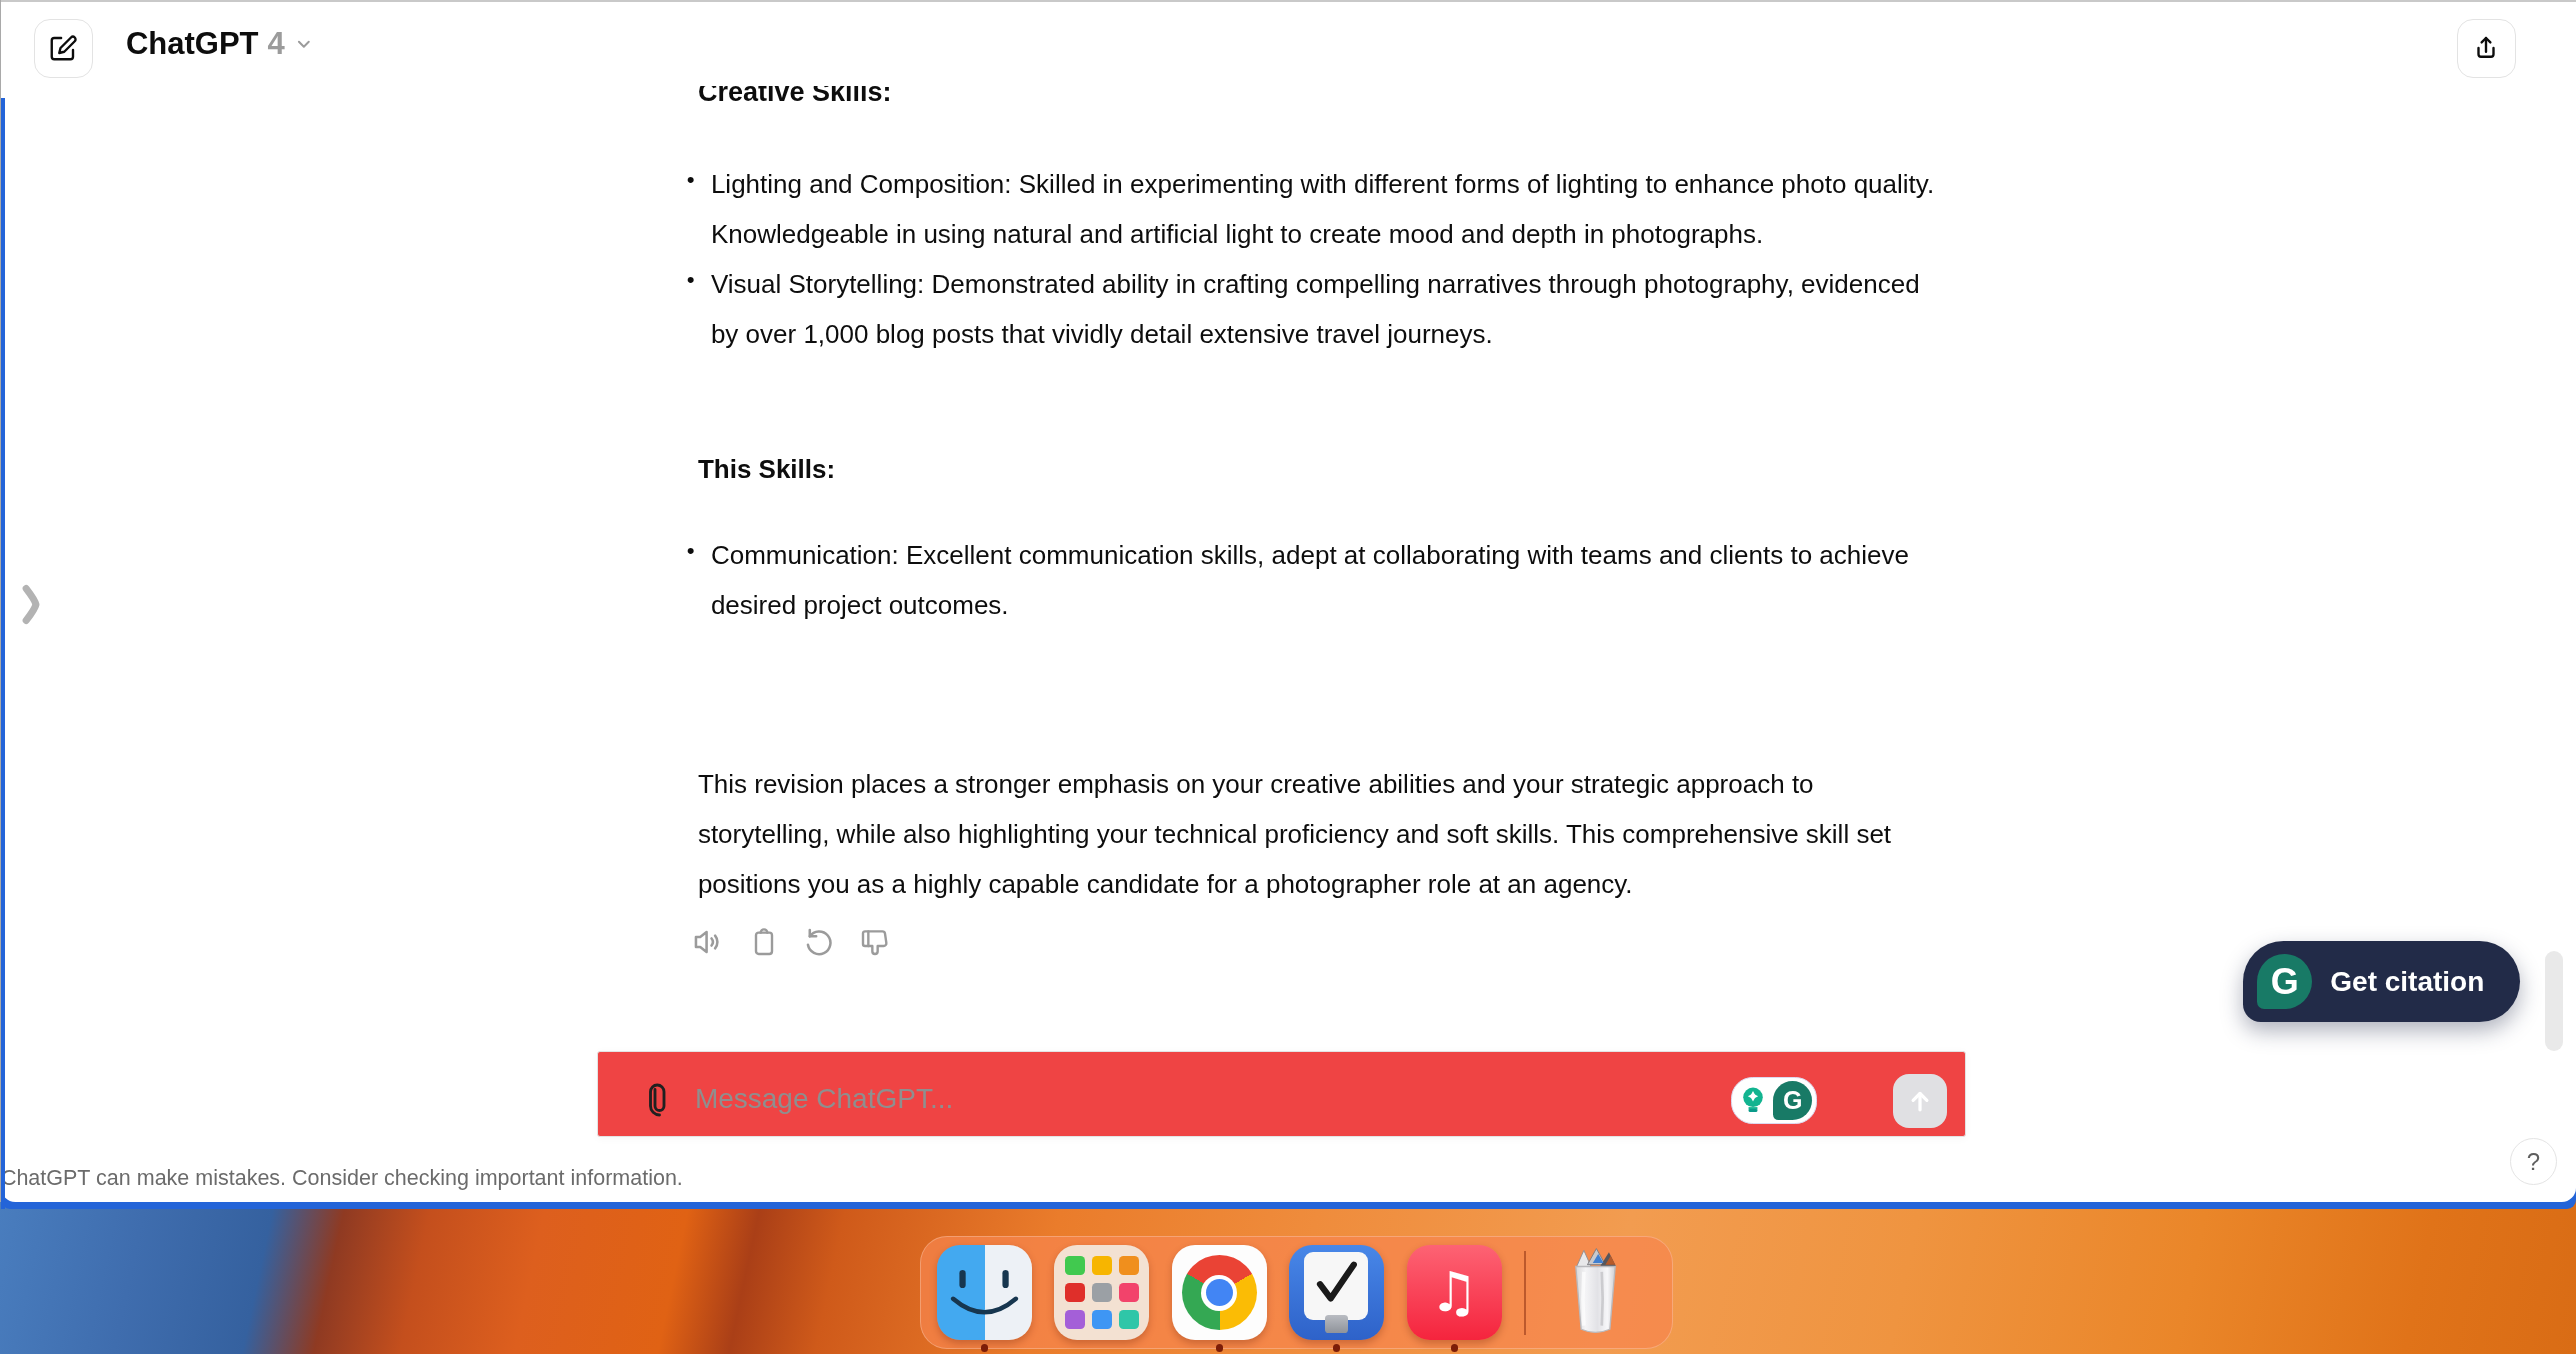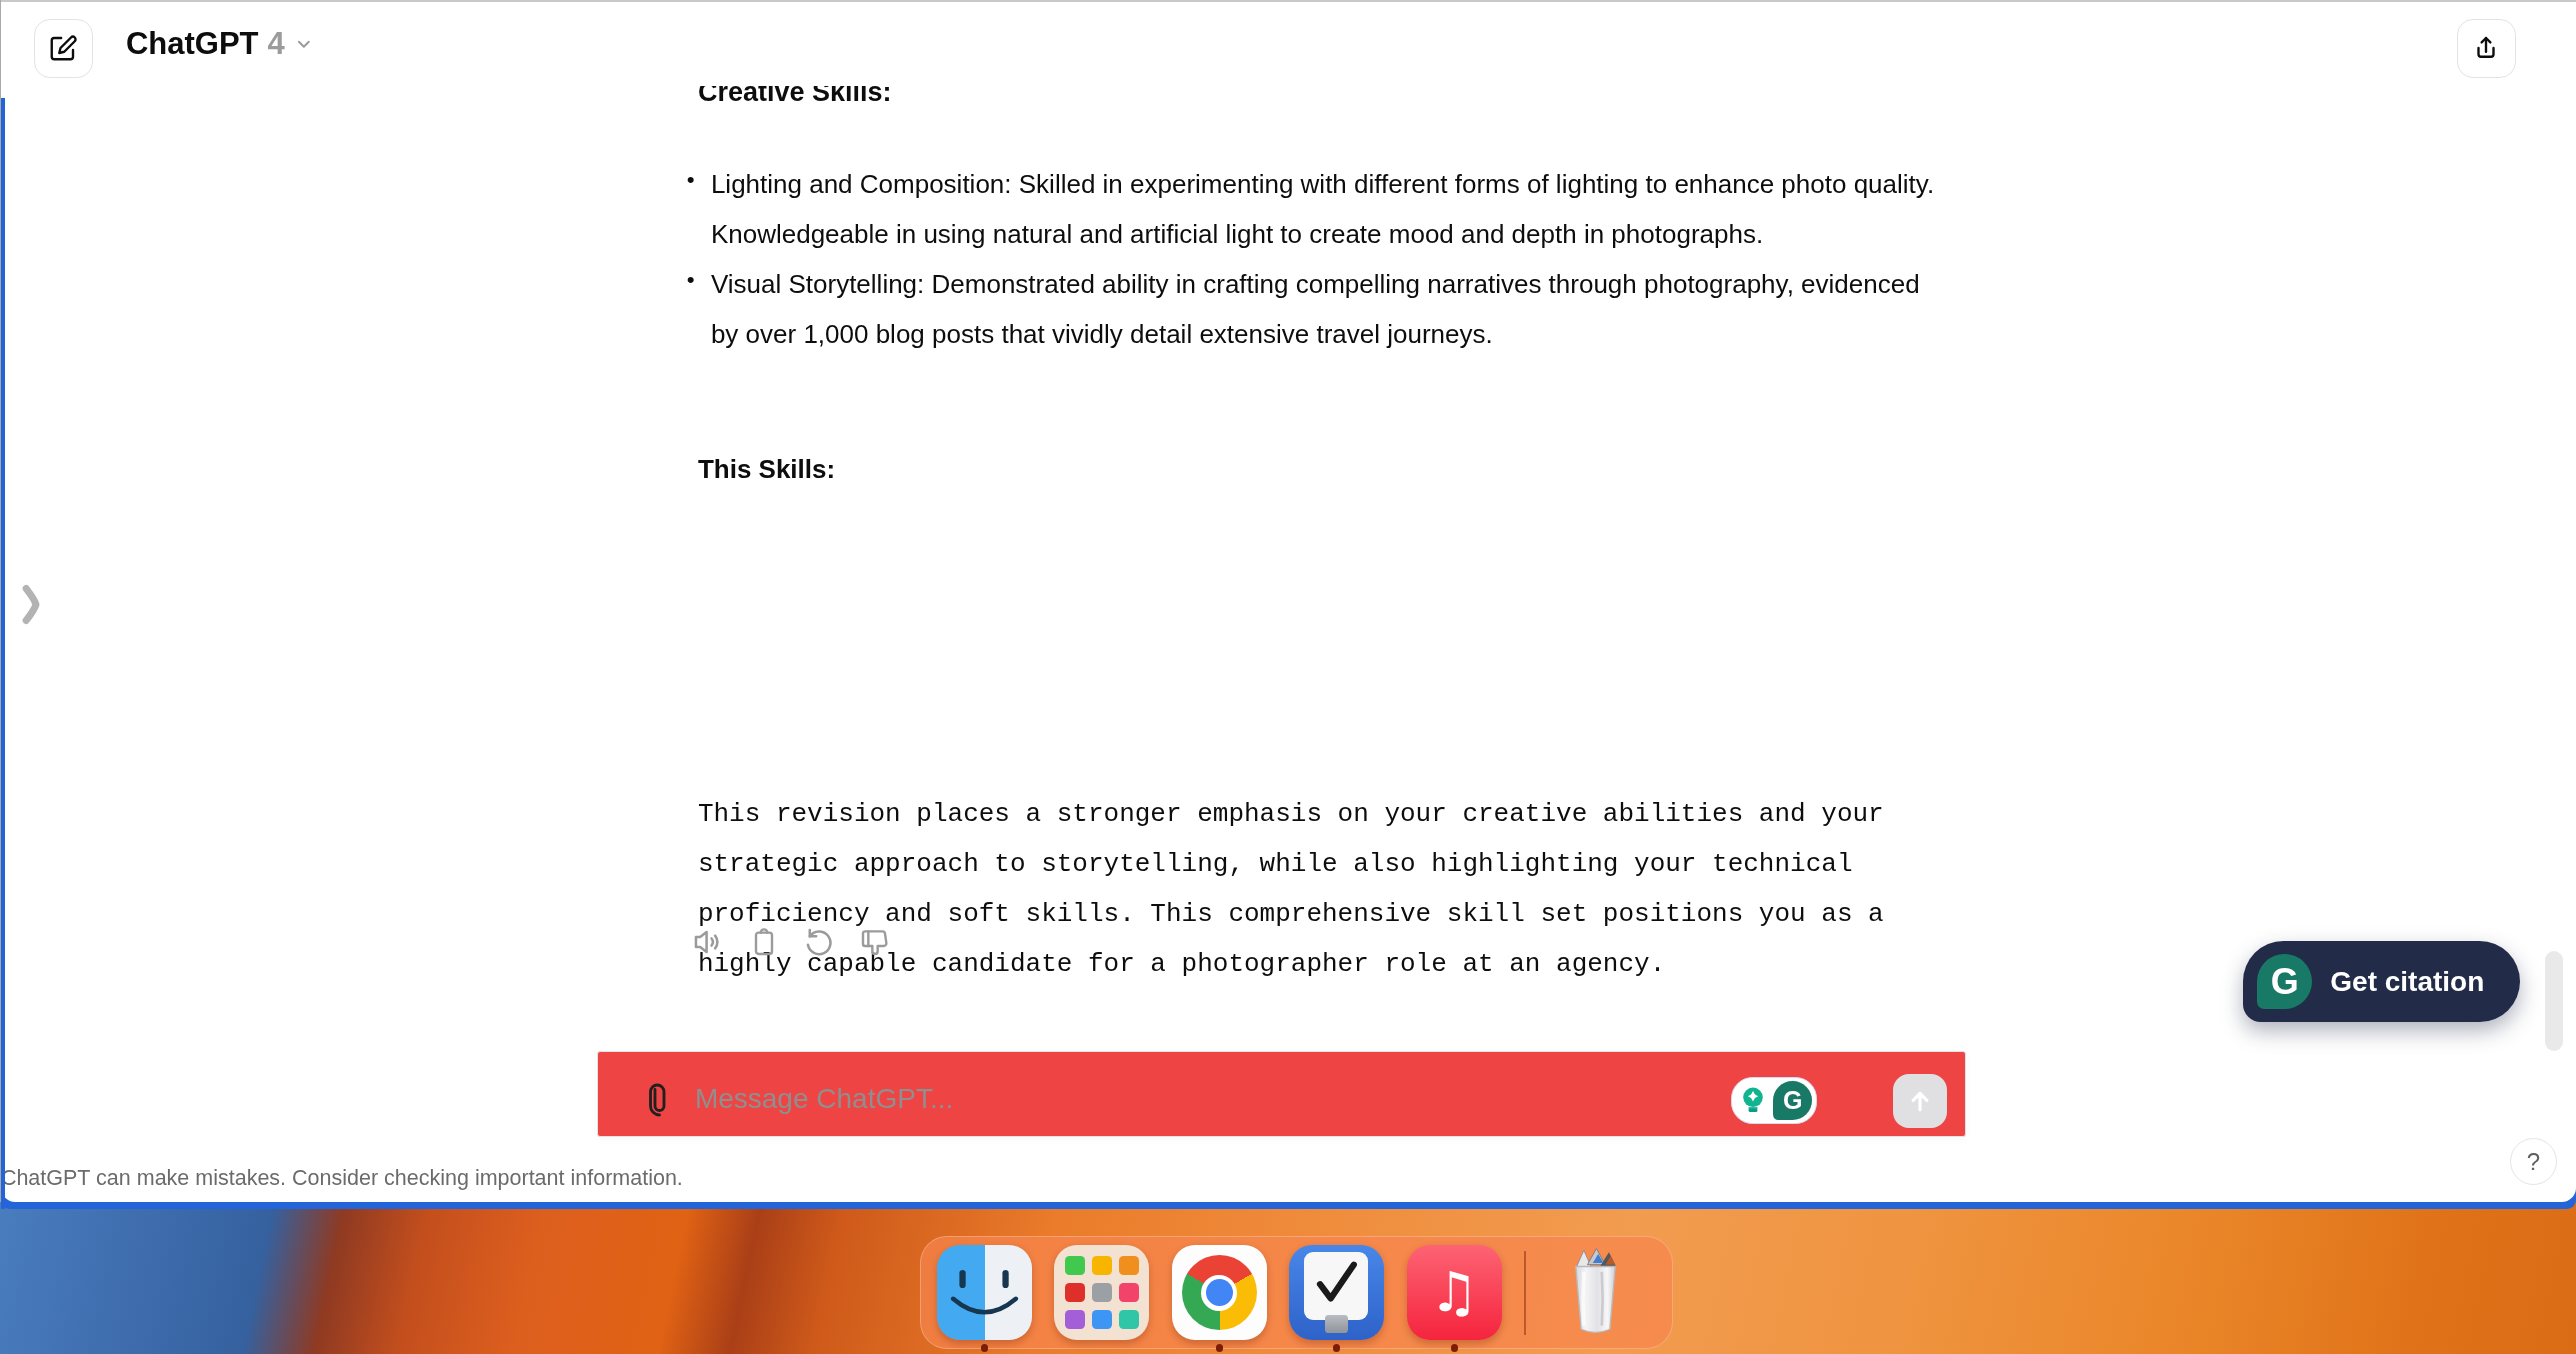--- a/index.html
+++ b/index.html
@@ -58,21 +58,21 @@
   }
   .bullet-list { position:absolute; left:684px; width:1266px; list-style:none; z-index:3; }
   .bullet-list li { position:relative; padding-left:26px; }
   .bullet-list li::before {
     content:"•"; position:absolute; left:1.8px; top:-3.6px;
     font-size:22.4px; color:#0d0d0d;
   }
   #list-creative { top:157px; }
   #soft-heading { position:absolute; left:697px; top:442px; font-weight:700; z-index:3; }
   #list-soft { top:528px; }
-  #closing-paragraph { position:absolute; left:697px; top:787px; width:1252px; z-index:3;font-family:Liberation Mono, monospace; }
+  #closing-paragraph { position:absolute; left:697px; top:757px; width:1252px; z-index:3; }
   .b-label { font-weight:400; }
 
   
   #action-row {
     position:absolute; left:689px; top:921px; display:flex; gap:19.7px; z-index:3;
   }
   .action-icon {
     width:36px; height:39px; display:flex; align-items:center; justify-content:center;
     cursor:pointer; border-radius:7.2px;
   }
@@ -207,20 +207,21 @@
     <div id="clipped-heading">Creative Skills:</div>
 
     <ul id="list-creative" class="bullet-list msg-text">
       <li><span class="b-label">Lighting and Composition:</span> <span>Skilled in experimenting with different forms of lighting to enhance photo quality. Knowledgeable in using natural and artificial light to create mood and depth in photographs.</span></li>
       <li><span class="b-label">Visual Storytelling:</span> <span>Demonstrated ability in crafting compelling narratives through photography, evidenced by over 1,000 blog posts that vividly detail extensive travel journeys.</span></li>
     </ul>
 
     <div id="soft-heading" class="msg-text">This Skills:</div>
 
     <ul id="list-soft" class="bullet-list msg-text">
+      <li><span class="b-label">Communication:</span> <span>Excellent communication skills, adept at collaborating with teams and clients to achieve desired project outcomes.</span></li>
     </ul>
 
     <p id="closing-paragraph" class="msg-text">This revision places a stronger emphasis on your creative abilities and your strategic approach to storytelling, while also highlighting your technical proficiency and soft skills. This comprehensive skill set positions you as a highly capable candidate for a photographer role at an agency.</p>
 
     <div id="action-row">
       <div class="action-icon">
         <svg width="34" height="34" viewBox="0 0 24 24" fill="none" stroke="#9b9b9b" stroke-width="1.8" stroke-linecap="round" stroke-linejoin="round">
           <path d="M11 5 6.5 8.5H3.5v7h3L11 19z"></path>
           <path d="M14.5 9.5a4 4 0 0 1 0 5"></path>
           <path d="M17 7.5a7 7 0 0 1 0 9"></path>

